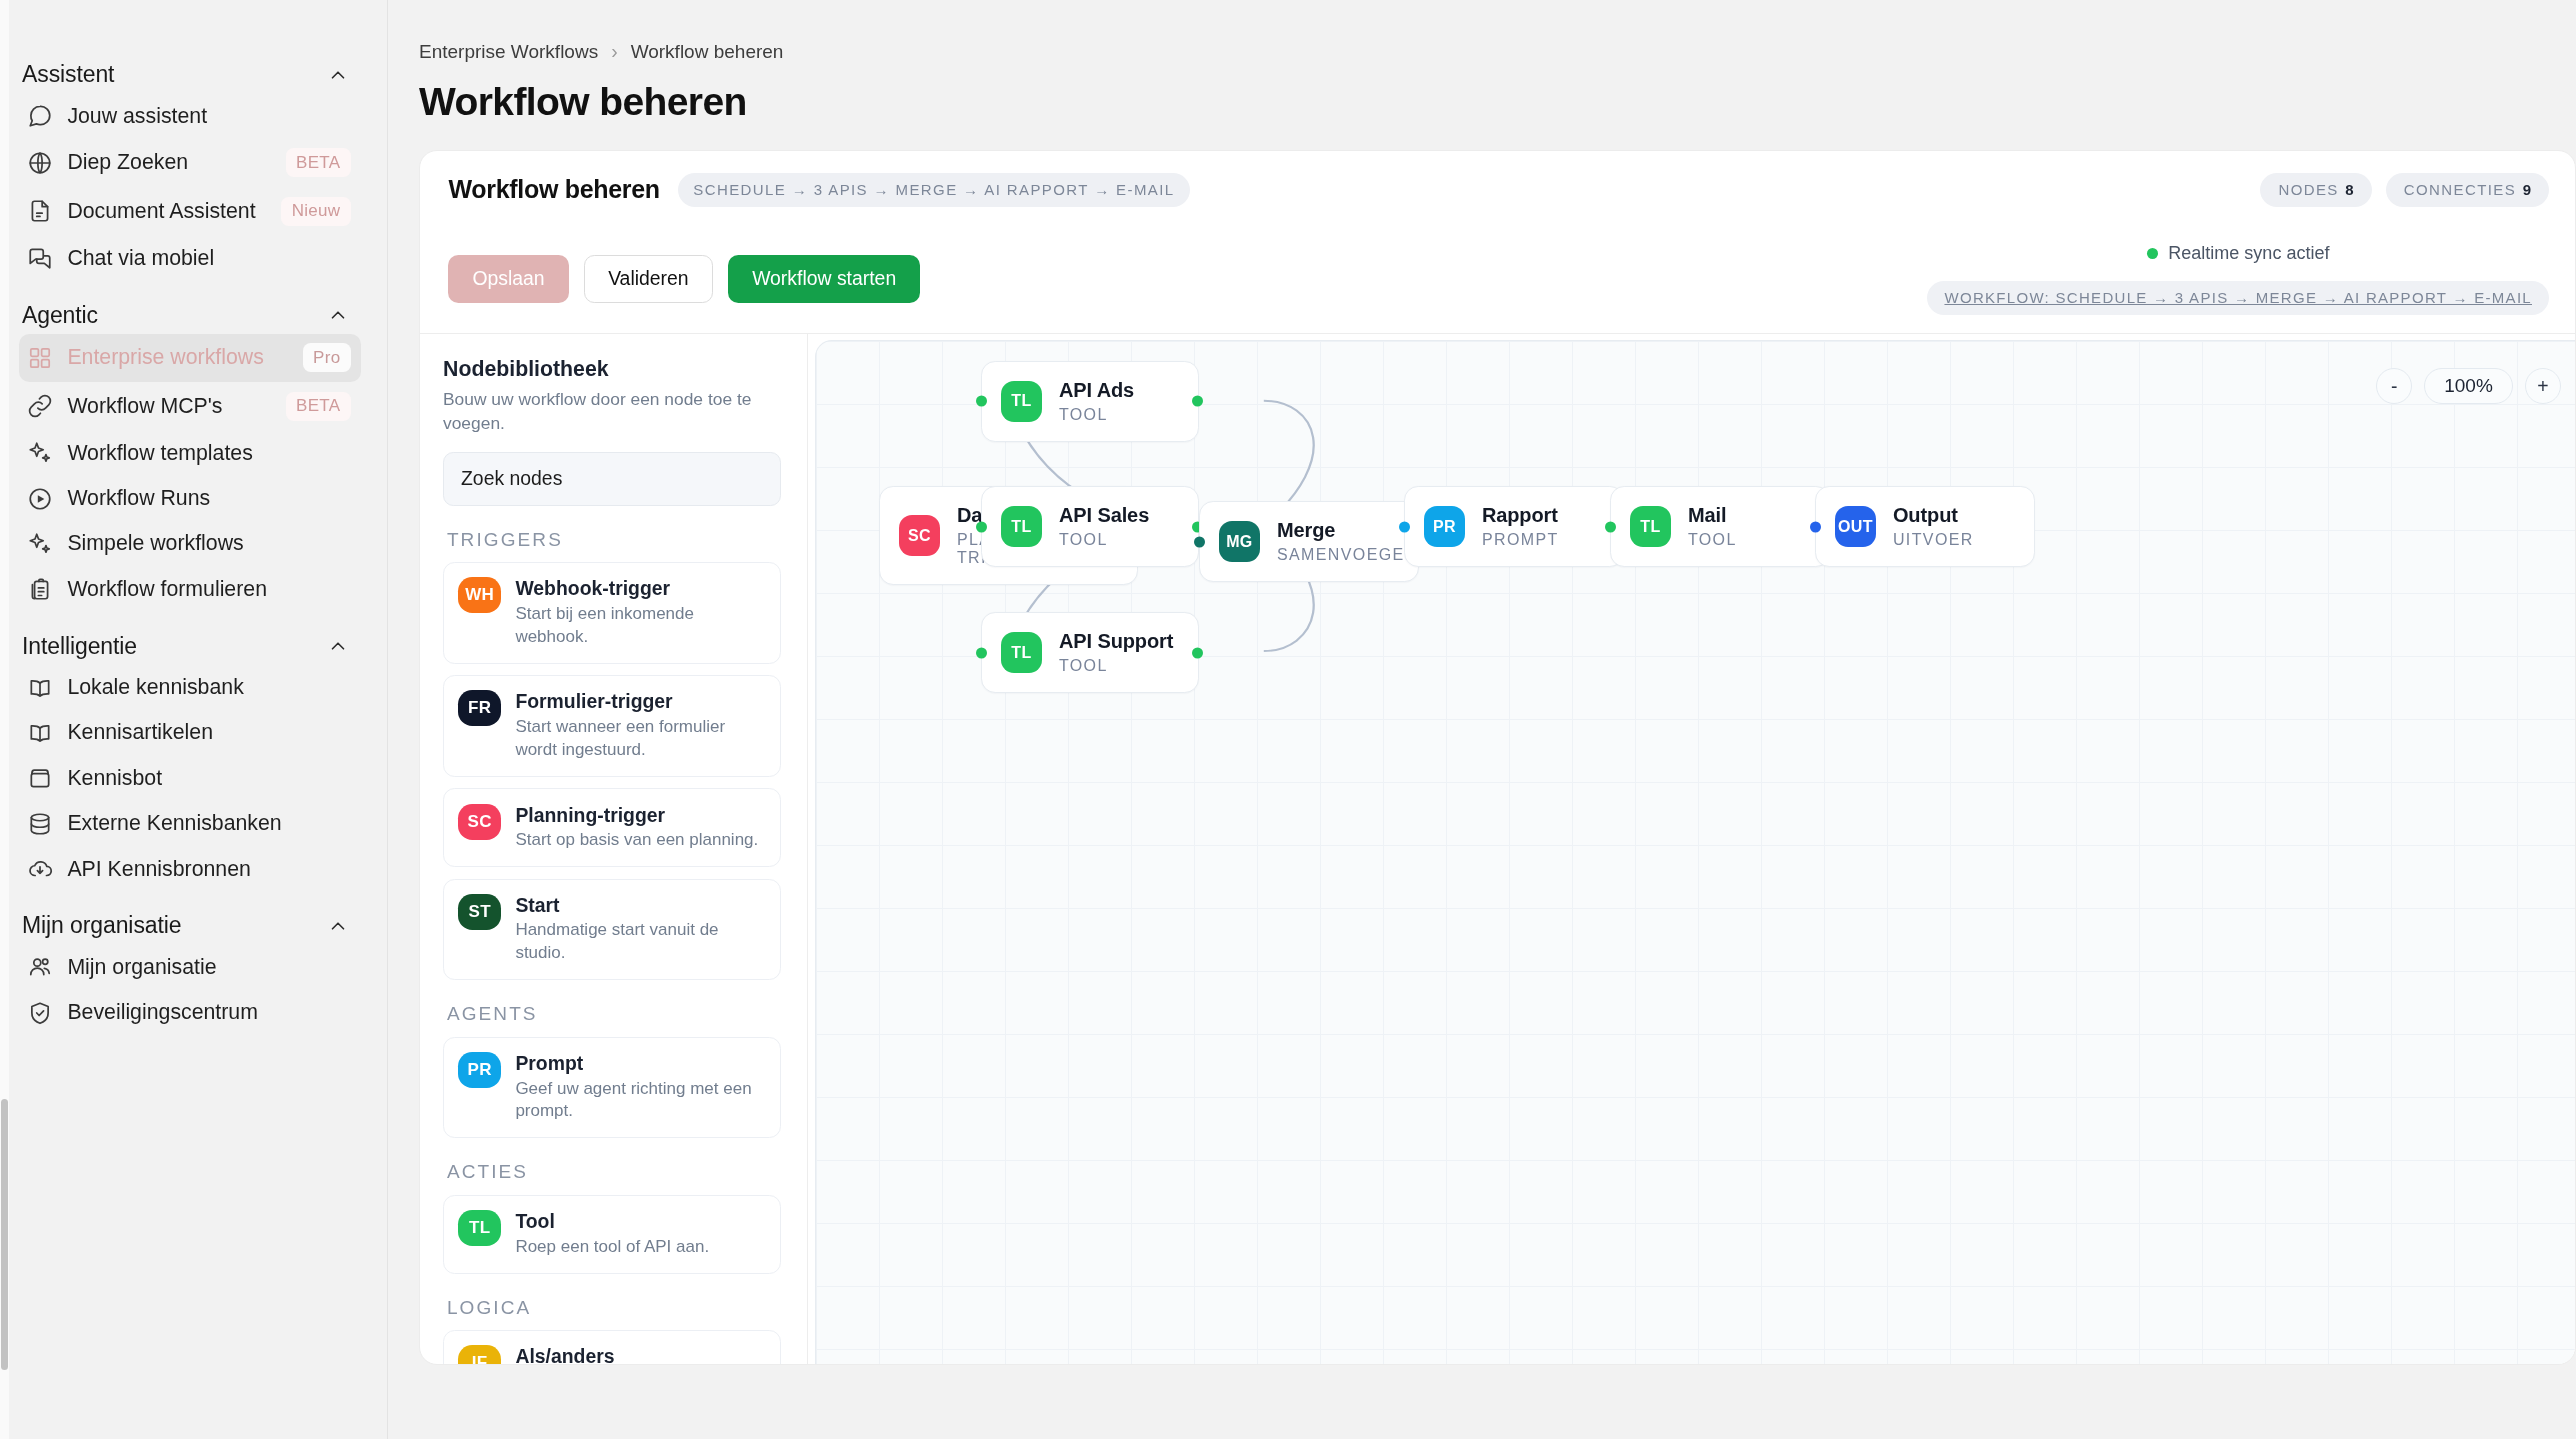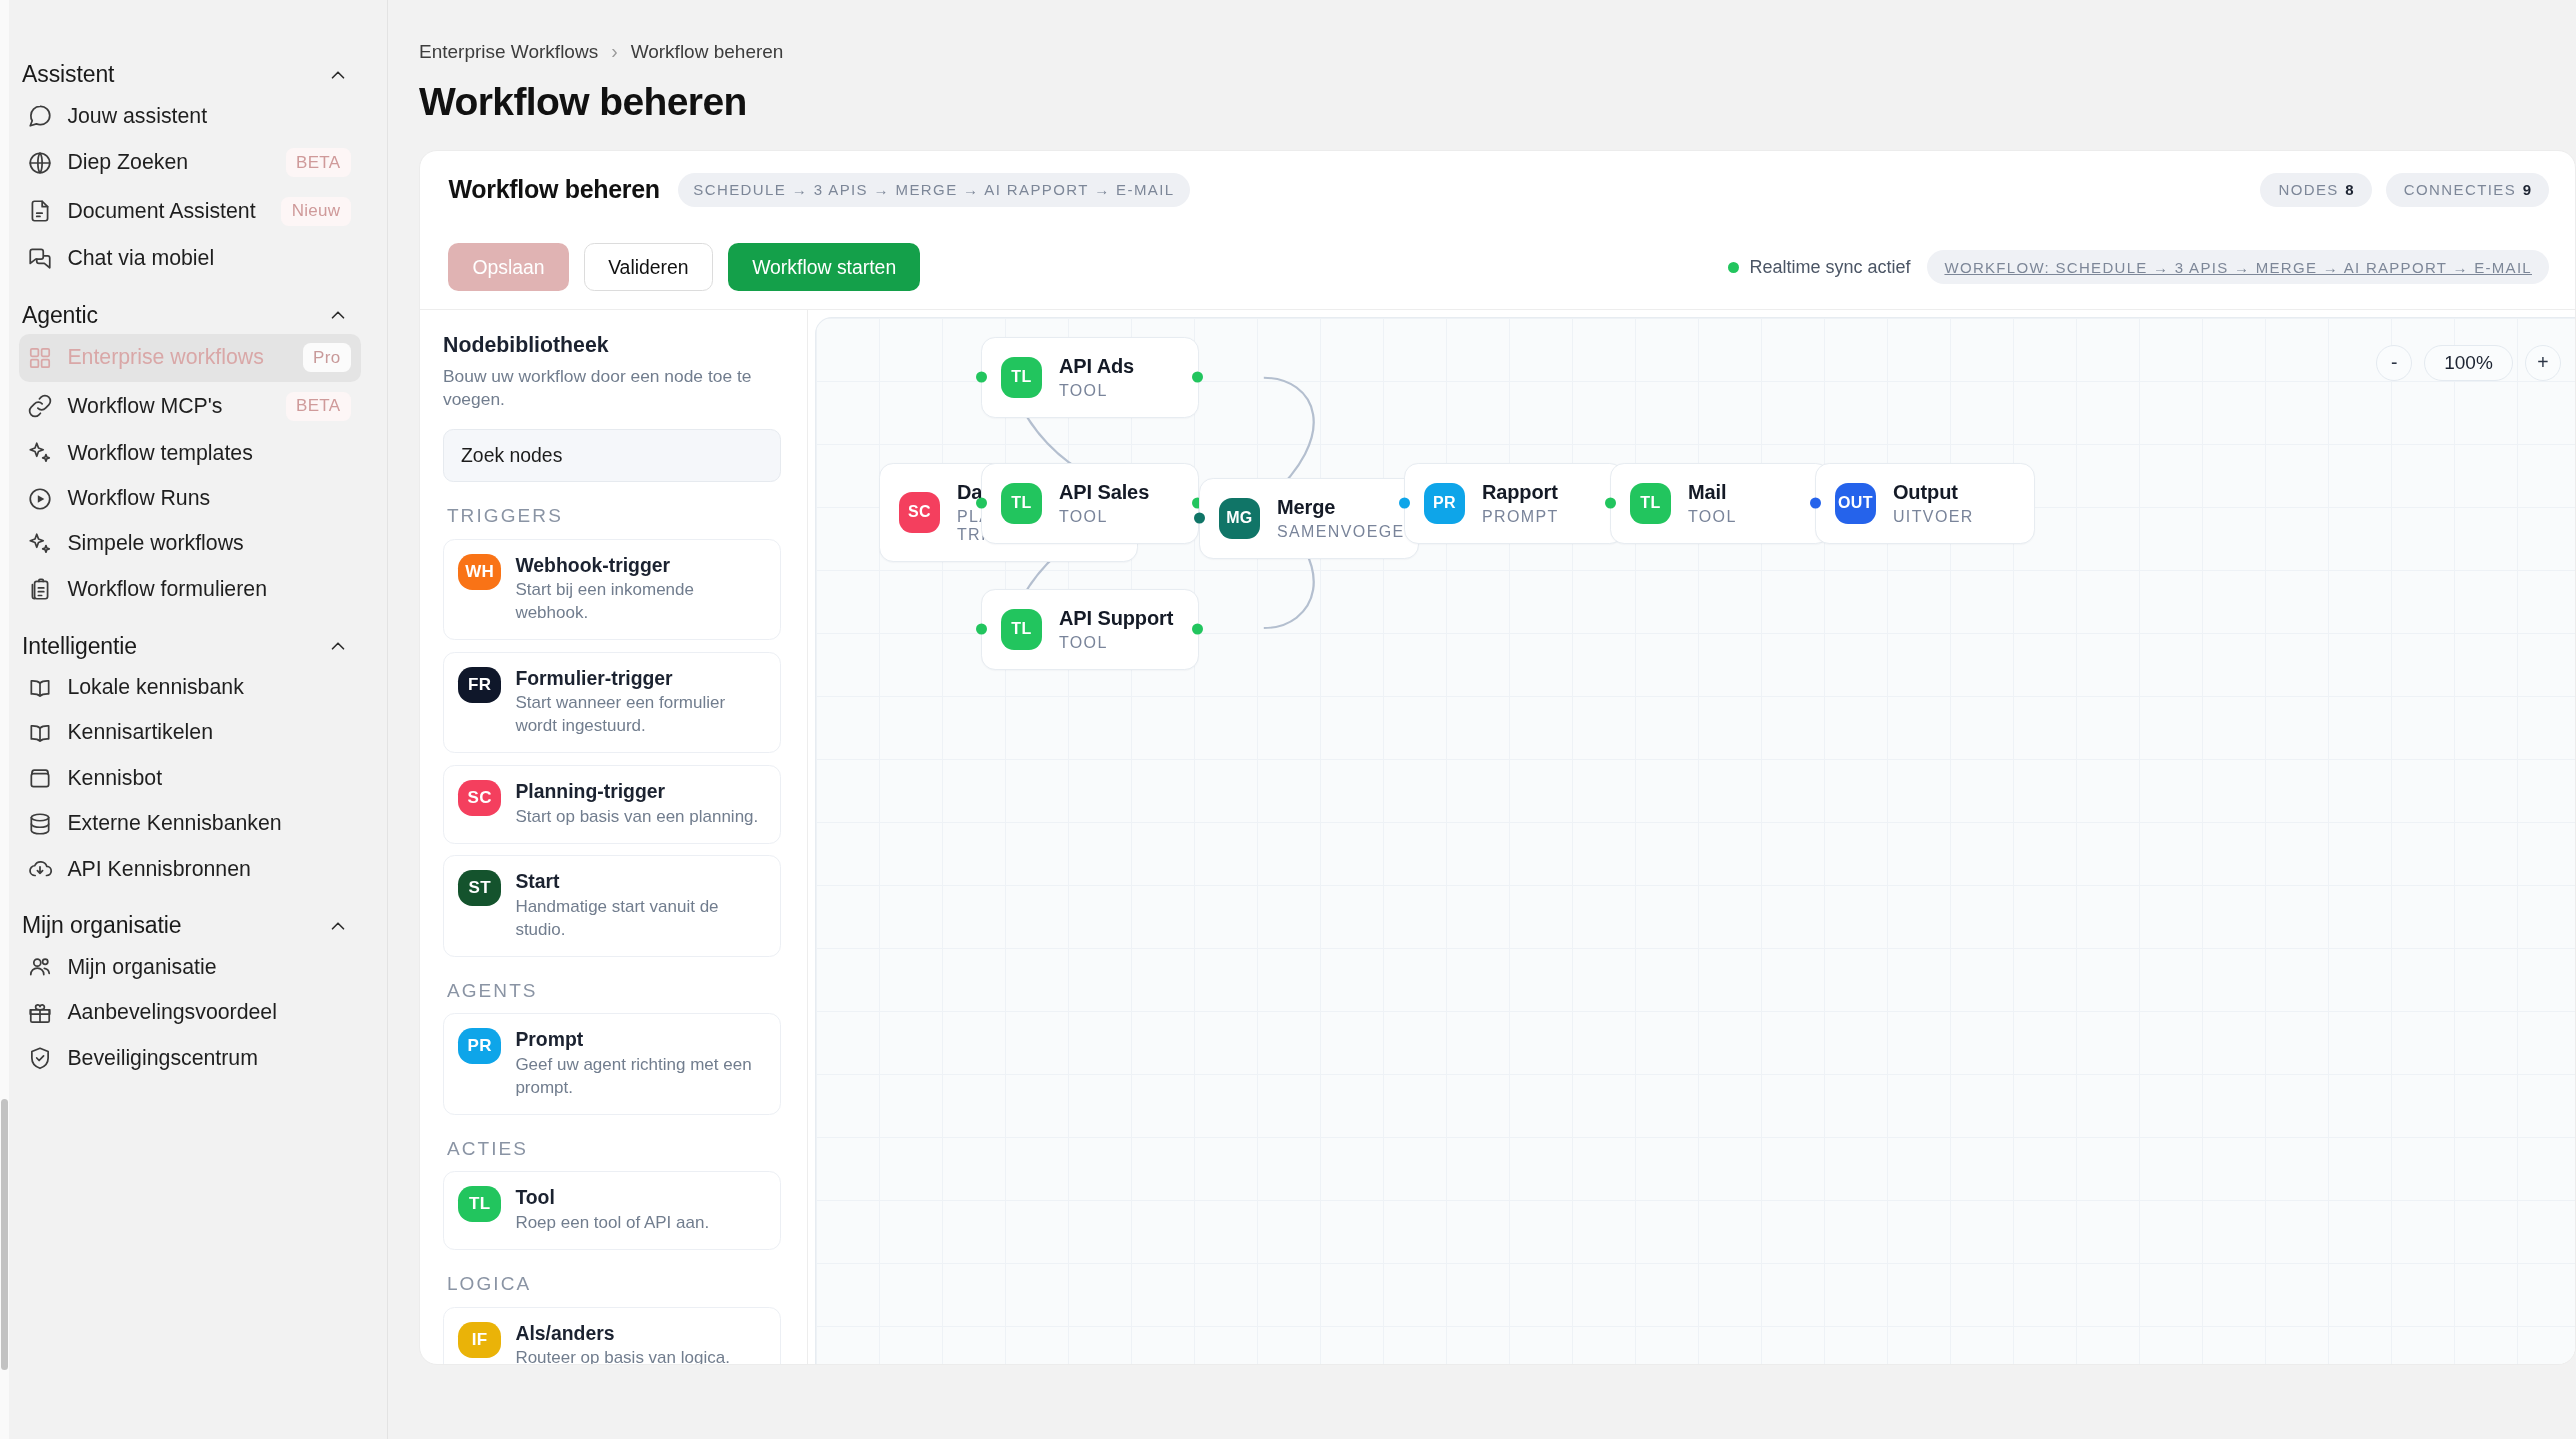--- a/index.html
+++ b/index.html
@@ -116,21 +116,21 @@
     border-bottom: 0.6px solid #ededed;
   }
   .btn {
     font-size: 19.4px; font-family: "Liberation Sans", sans-serif;
     padding: 11.6px 23px; border-radius: 10.3px; cursor: pointer;
     border: 0.6px solid transparent; white-space: nowrap;
   }
   .btn-save { background: #e0b3b3; color: #fff; }
   .btn-validate { background: #fff; color: #111; border-color: #dcdcdc; }
   .btn-start { background: #14a04a; color: #fff; font-weight: 500; }
-  .toolbar-right { margin-left: auto; display: flex; align-items: center; gap: 17px; }
+  .toolbar-right { margin-left: auto; display: flex; align-items: center; gap: 17px; flex-direction: column; }
   .sync { display: flex; align-items: center; gap: 10.3px; font-size: 18px; color: #4b5565; white-space: nowrap;}
   .dot-green { width: 11px; height: 11px; border-radius: 50%; background: #22c55e; display:block; }
   .wf-pill {
     background: #eff1f5; color: #7d8798;
     font-size: 15px; letter-spacing: 1.3px;
     padding: 8.4px 17px; border-radius: 646px; white-space: nowrap; text-decoration: underline;
   }
 
   .workarea { display: flex; height: 1073px; }
 
@@ -427,31 +427,20 @@
               <path d="M3.5 19a6 6 0 0 1 12 0"></path>
               <circle cx="16.8" cy="7.2" r="2.4"></circle>
               <path d="M16 13.3a5.4 5.4 0 0 1 4.5 4.6"></path>
             </svg>
           </span>
           <span class="nav-item-label">Mijn organisatie</span>
         </div>
         <div class="nav-item">
           <span class="ic">
             <svg viewBox="0 0 24 24" fill="none" stroke="#3c3c3c" stroke-width="1.6" stroke-linecap="round" stroke-linejoin="round">
-              <rect x="3.5" y="9" width="17" height="11.5" rx="1.4"></rect>
-              <path d="M3 9h18v4H3z"></path>
-              <path d="M12 9v11.5"></path>
-              <path d="M12 9C10.5 9 8 9 8 6.8A2 2 0 0 1 12 6.2 2 2 0 0 1 16 6.8C16 9 13.5 9 12 9z"></path>
-            </svg>
-          </span>
-          <span class="nav-item-label">Aanbevelingsvoordeel</span>
-        </div>
-        <div class="nav-item">
-          <span class="ic">
-            <svg viewBox="0 0 24 24" fill="none" stroke="#3c3c3c" stroke-width="1.6" stroke-linecap="round" stroke-linejoin="round">
               <path d="M12 3l7.5 3v6c0 4.6-3.2 8-7.5 9.5C7.7 20 4.5 16.6 4.5 12V6z"></path>
               <path d="M9 12l2.2 2.3L15.3 10"></path>
             </svg>
           </span>
           <span class="nav-item-label">Beveiligingscentrum</span>
         </div>
       </div>
     </div>
 </aside>
 

